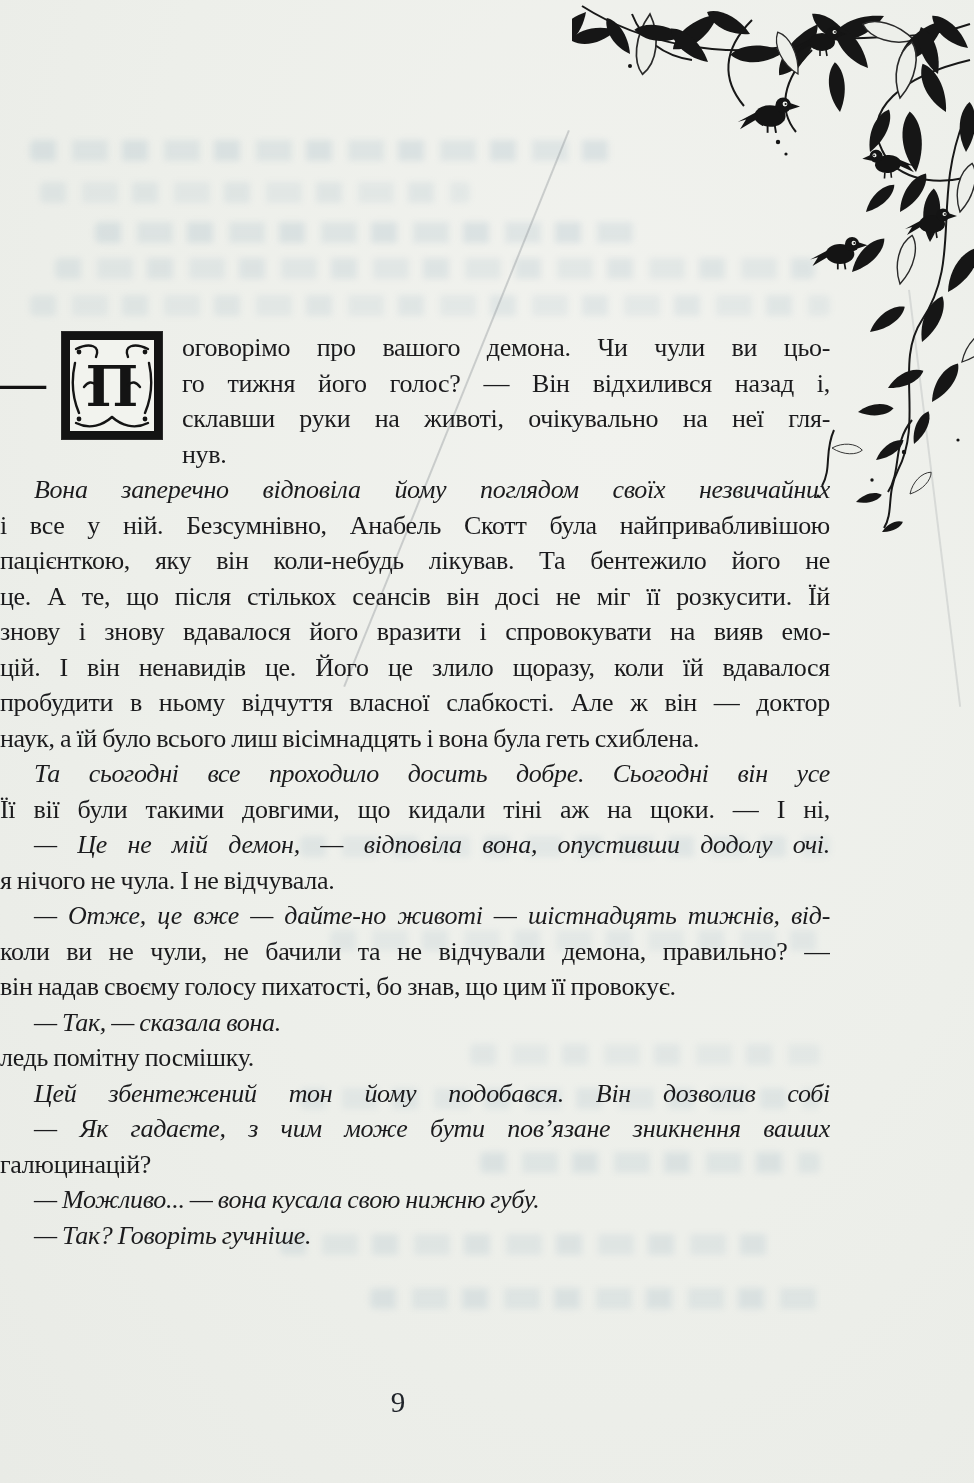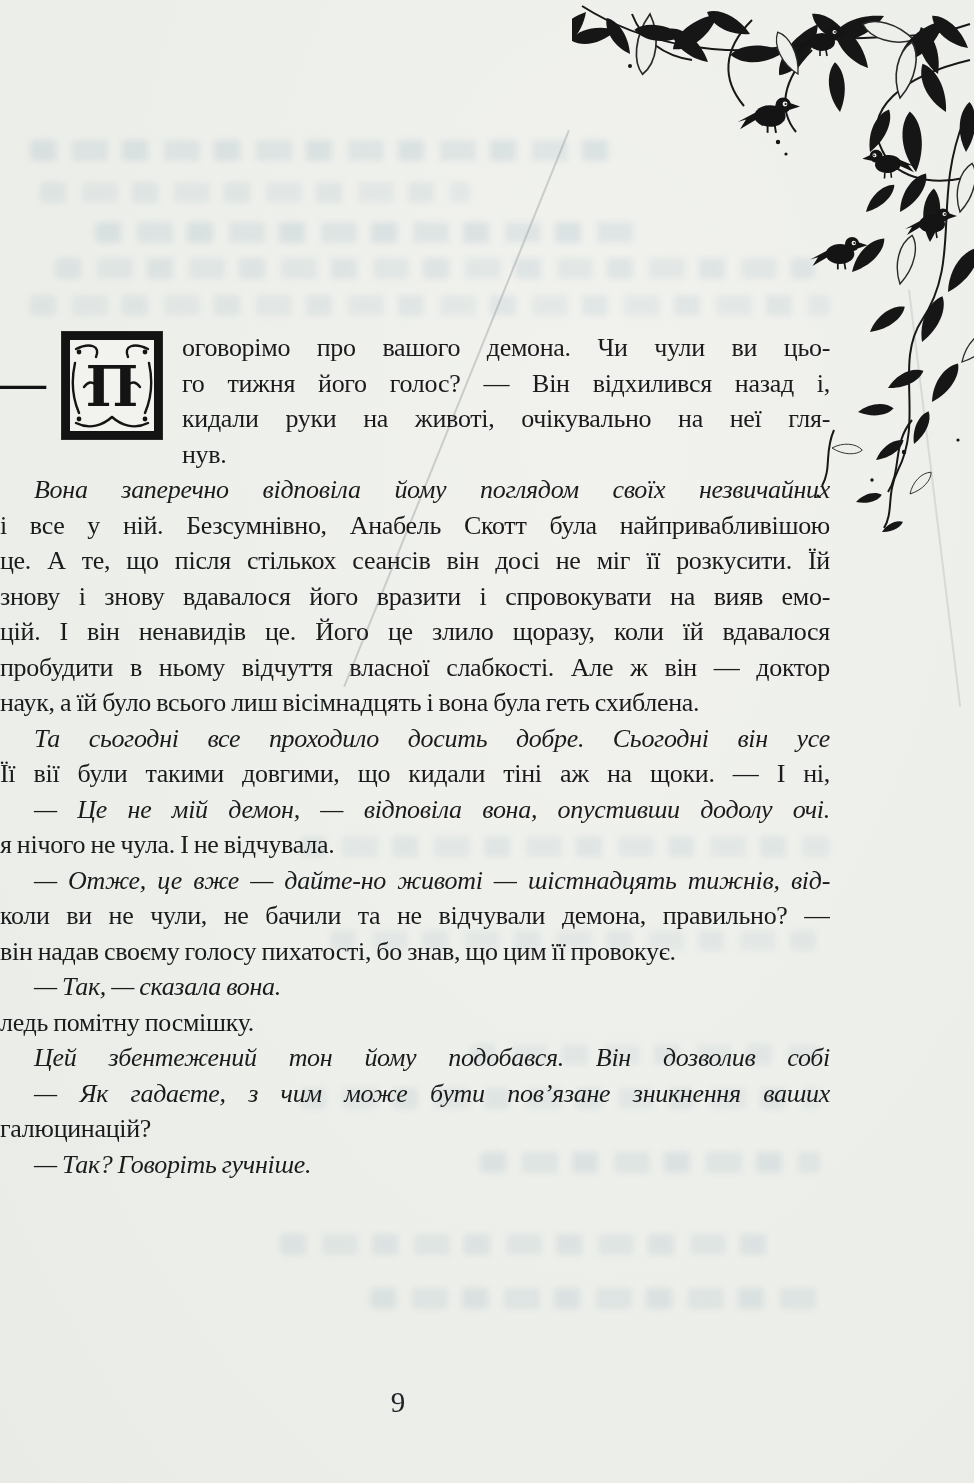--- a/index.html
+++ b/index.html
@@ -203,26 +203,27 @@
                   <circle cx="75" cy="12" r="2.4"></circle>
               <circle cx="9" cy="79" r="2.4"></circle>
                   <circle cx="75" cy="79" r="2.4"></circle>
             </g>
           </svg>
         </div>
       </div>
     </div>
   <div class="line">оговорімо про вашого демона. Чи чули ви цьо-</div>
         <div class="line">го тижня його голос? — Він відхилився назад і,</div>
-        <div class="line">кидали руки на животі, очікувально на неї гля-</div>
+        <div class="line">склавши руки на животі, очікувально на неї гля-</div>
         <div class="line plast">нув.</div>
       </div>
       <div class="para">
         <div class="line findent">Вона заперечно відповіла йому поглядом своїх незвичайних</div>
         <div class="line">і все у ній. Безсумнівно, Анабель Скотт була найпривабливішою</div>
+        <div class="line">пацієнткою, яку він коли-небудь лікував. Та бентежило його не</div>
         <div class="line">це. А те, що після стількох сеансів він досі не міг її розкусити. Їй</div>
         <div class="line">знову і знову вдавалося його вразити і спровокувати на вияв емо-</div>
         <div class="line">цій. І він ненавидів це. Його це злило щоразу, коли їй вдавалося</div>
         <div class="line">пробудити в ньому відчуття власної слабкості. Але ж він — доктор</div>
         <div class="line plast">наук, а їй було всього лиш вісімнадцять і вона була геть схиблена.</div>
       </div>
       <div class="para">
         <div class="line findent">Та сьогодні все проходило досить добре. Сьогодні він усе</div>
       </div>
       <div class="para">
@@ -240,18 +241,21 @@
       </div>
       <div class="para">
         <div class="line plast">ледь помітну посмішку.</div>
         <div class="line findent">Цей збентежений тон йому подобався. Він дозволив собі</div>
       </div>
       <div class="para">
         <div class="line findent">— Як гадаєте, з чим може бути пов’язане зникнення ваших</div>
         <div class="line plast">галюцинацій?</div>
       </div>
       <div class="para">
+        <div class="line findent plast">— Можливо... — вона кусала свою нижню губу.</div>
+      </div>
+      <div class="para">
         <div class="line findent plast">— Так? Говоріть гучніше.</div>
       </div>
     </div>
 
   <div class="pgnum">9</div>
 </div>
 
 </body></html>

